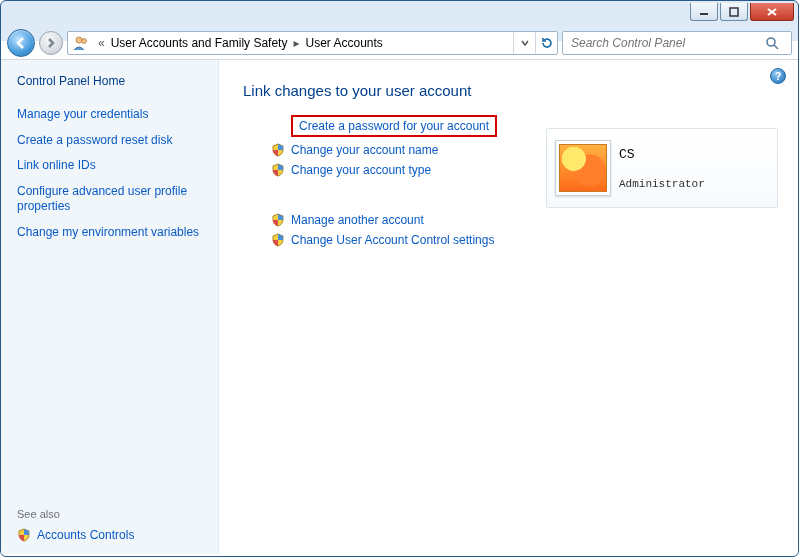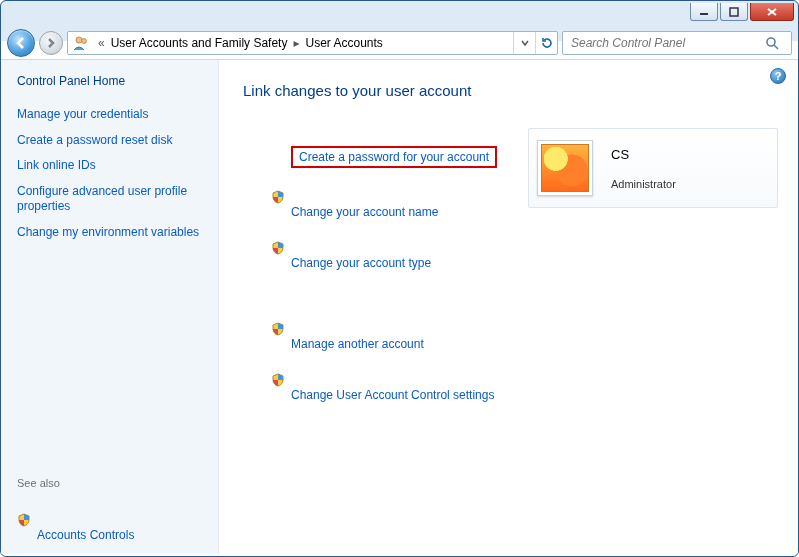--- a/index.html
+++ b/index.html
@@ -68,27 +68,28 @@
   .shield { width: 14px; height: 14px; display:inline-flex; align-items:center; justify-content:center; }
 
   .main { flex: 1; padding: 18px 20px 10px 24px; position: relative; }
   .help-icon { position: absolute; top: 8px; right: 12px; width: 16px; height: 16px; border-radius: 50%;
     background: radial-gradient(circle at 35% 30%, #8ec8f5, #1c6bb0); color: #fff; font-weight: bold;
     display: flex; align-items: center; justify-content: center; font-size: 11px; cursor: pointer; border:1px solid #1c6bb0;}
   .heading { color: #003e8a; font-size: 15px; margin: 4px 0 16px 0; }
 
   .actions { margin-left: 28px; }
   .action-row { display: flex; align-items: center; gap: 6px; margin: 6px 0; }
-  .action-link { color: #0a5bc4; cursor: pointer; margin-top: 31px; }
+  .action-link { color: #0a5bc4; cursor: pointer; }
   .highlight { border: 2px solid #d40000; padding: 2px 6px; display: inline-block; }
 
   .account-tile {
-    position: absolute; top: 68px; right: 20px; width: 250px; height: 80px; border: 1px solid #dce4ec;
-    background: linear-gradient(#ffffff, #f7fafd); display: flex; align-items: center; gap: 18px; padding: 8px;
+    position: absolute; top: 68px; right: 20px; width: 232px; height: 80px; border: 1px solid #dce4ec;
+    background: linear-gradient(#ffffff, #f7fafd); display: flex; align-items: center; gap: 8px; padding: 8px;
     border-radius: 2px;
+    font-family: Liberation Mono, monospace;
   }
   .avatar-frame {
     width: 56px; height: 56px; border: 1px solid #c8d2dc; padding: 3px; background: #fff;
     box-shadow: 0 1px 2px rgba(0,0,0,.15);
   }
   .avatar { width: 100%; height: 100%; background:
     radial-gradient(circle at 30% 30%, #ffe96a 0 26%, transparent 27%),
     radial-gradient(circle at 65% 55%, #ff7f2a 0 40%, transparent 41%),
     linear-gradient(#ffb340, #ff6a1a);
     border: 1px solid #c97a20;

